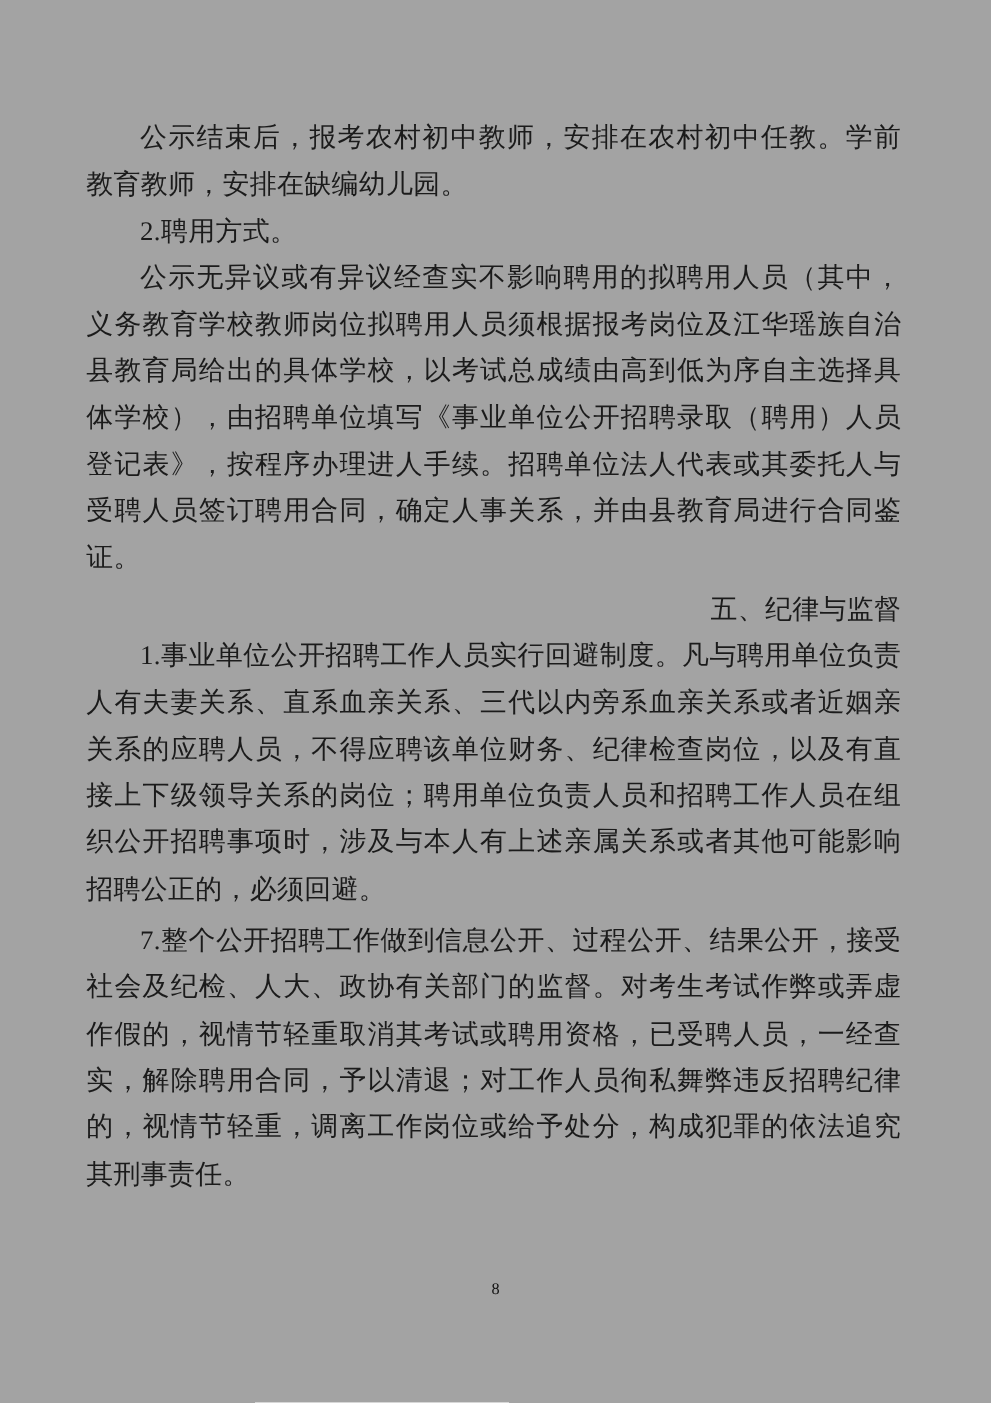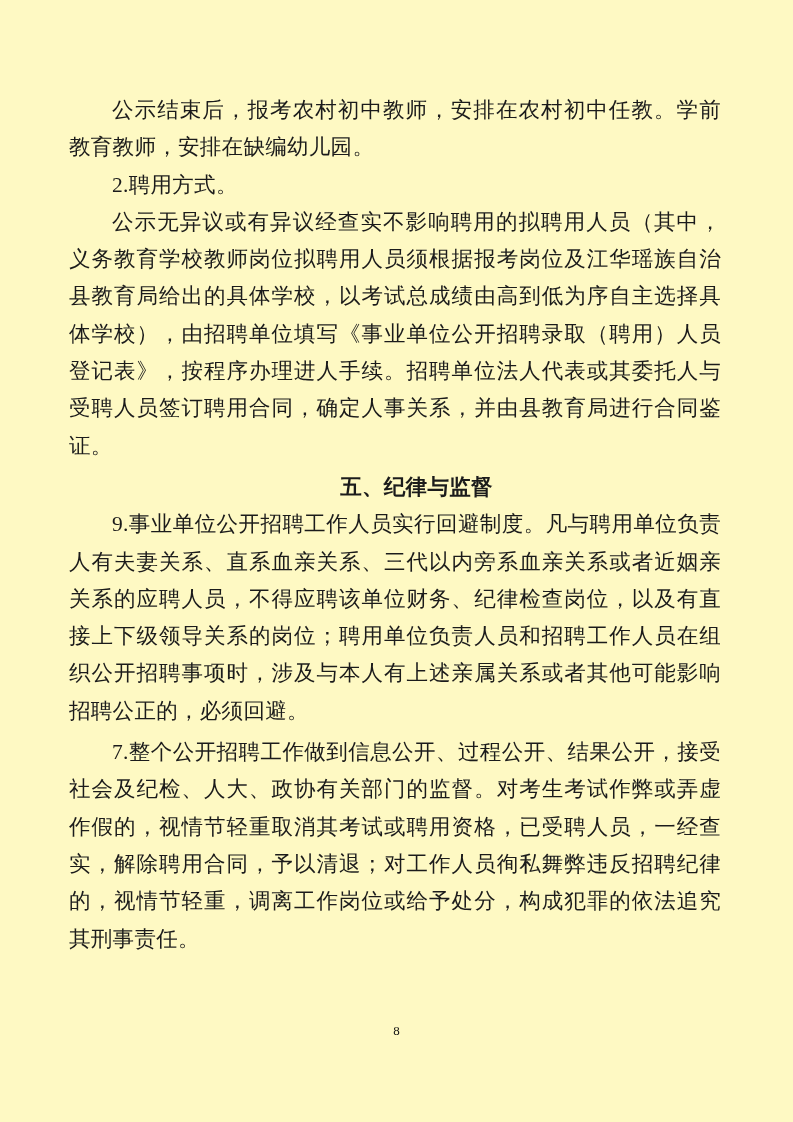--- a/index.html
+++ b/index.html
@@ -4,21 +4,21 @@
 <style>
   html, body {
     margin: 0;
     padding: 0;
     background: #ffffff;
   }
   .page {
     position: relative;
     width: 793px;
     height: 1122px;
-    background: #fef9c3;
+    background: #a3a3a3;
     overflow: hidden;
     font-family: "Liberation Serif", serif;
     color: #1b1b1b;
   }
   .content {
     position: absolute;
     left: 69px;
     top: 92px;
     width: 652px;
   }
@@ -27,23 +27,23 @@
     font-size: 21.5px;
     line-height: 37.3px;
     text-indent: 2em;
     text-align: justify;
     text-justify: inter-character;
     font-weight: normal;
     letter-spacing: 0.3px;
   }
   .para.heading {
     font-family: "Liberation Sans", sans-serif;
-    font-weight: bold;
+    font-weight: normal;
     margin-top: 4px;
-    text-align: center;
+    text-align: right;
   }
   
   .content p:nth-child(6) {
     margin-top: 4px;
   }
   .page-number {
     position: absolute;
     left: 0;
     top: 1022px;
     width: 793px;
@@ -55,17 +55,17 @@
 </style>
 </head>
 <body>
 
 <div class="page">
   <div class="content">
       <p class="para">公示结束后，报考农村初中教师，安排在农村初中任教。学前教育教师，安排在缺编幼儿园。</p>
       <p class="para">2.聘用方式。</p>
       <p class="para">公示无异议或有异议经查实不影响聘用的拟聘用人员（其中，义务教育学校教师岗位拟聘用人员须根据报考岗位及江华瑶族自治县教育局给出的具体学校，以考试总成绩由高到低为序自主选择具体学校），由招聘单位填写《事业单位公开招聘录取（聘用）人员登记表》，按程序办理进人手续。招聘单位法人代表或其委托人与受聘人员签订聘用合同，确定人事关系，并由县教育局进行合同鉴证。</p>
       <p class="para heading">五、纪律与监督</p>
-      <p class="para">9.事业单位公开招聘工作人员实行回避制度。凡与聘用单位负责人有夫妻关系、直系血亲关系、三代以内旁系血亲关系或者近姻亲关系的应聘人员，不得应聘该单位财务、纪律检查岗位，以及有直接上下级领导关系的岗位；聘用单位负责人员和招聘工作人员在组织公开招聘事项时，涉及与本人有上述亲属关系或者其他可能影响招聘公正的，必须回避。</p>
+      <p class="para">1.事业单位公开招聘工作人员实行回避制度。凡与聘用单位负责人有夫妻关系、直系血亲关系、三代以内旁系血亲关系或者近姻亲关系的应聘人员，不得应聘该单位财务、纪律检查岗位，以及有直接上下级领导关系的岗位；聘用单位负责人员和招聘工作人员在组织公开招聘事项时，涉及与本人有上述亲属关系或者其他可能影响招聘公正的，必须回避。</p>
       <p class="para">7.整个公开招聘工作做到信息公开、过程公开、结果公开，接受社会及纪检、人大、政协有关部门的监督。对考生考试作弊或弄虚作假的，视情节轻重取消其考试或聘用资格，已受聘人员，一经查实，解除聘用合同，予以清退；对工作人员徇私舞弊违反招聘纪律的，视情节轻重，调离工作岗位或给予处分，构成犯罪的依法追究其刑事责任。</p>
     </div>
   <div class="page-number">8</div>
 </div>
 
 </body></html>

